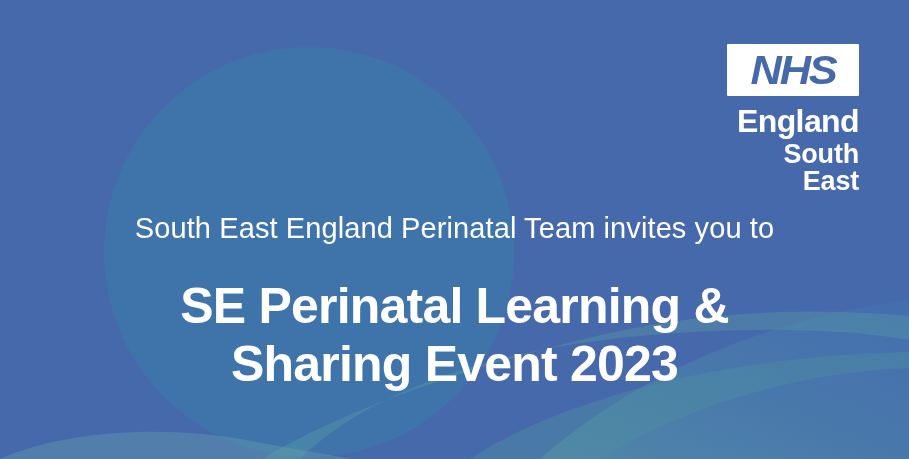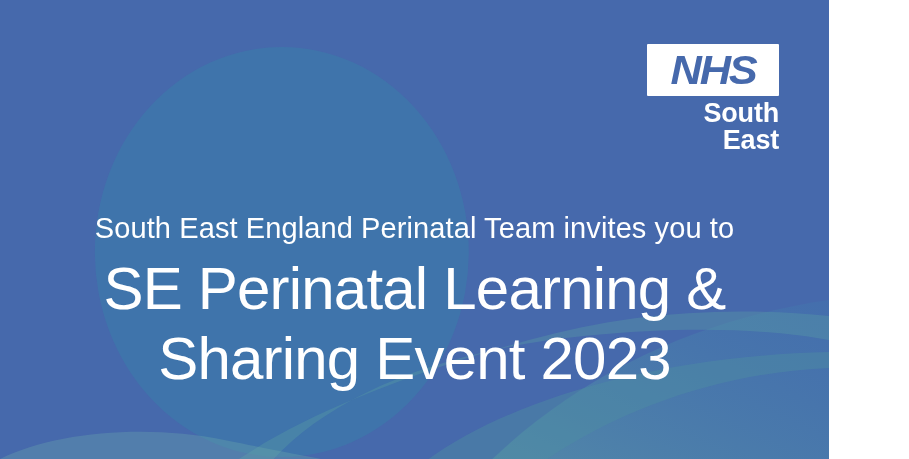--- a/index.html
+++ b/index.html
@@ -2,21 +2,21 @@
 <html><head>
 <meta charset="utf-8">
 <style>
   html, body {
     margin: 0;
     padding: 0;
     background: #ffffff;
   }
   #poster {
     position: relative;
-    width: 829px;
+    width: 909px;
     height: 459px;
     overflow: hidden;
     background: #4669ac;
     font-family: "Liberation Sans", sans-serif;
     -webkit-font-smoothing: antialiased;
   }
 
   
   .bg-layer {
     position: absolute;
@@ -96,23 +96,23 @@
   .kicker {
     display: block;
     font-size: 29px;
     font-weight: 400;
     line-height: 1.15;
     letter-spacing: 0.1px;
     color: #ffffff;
   }
   .headline {
     display: block;
-    margin-top: 9px;
-    font-size: 60px;
-    font-weight: 400;
+    margin-top: 32px;
+    font-size: 50px;
+    font-weight: 700;
     line-height: 1.16;
     letter-spacing: -0.8px;
     color: #ffffff;
   }
   .headline .hl-line {
     display: block;
   }
 </style>
 </head>
 <body>
@@ -145,20 +145,21 @@
       <path d="M300,459 C360,400 470,352 640,336 C760,325 850,330 909,340 L909,316 C800,306 690,312 580,340 C430,378 330,418 262,459 Z" fill="#5ba0a5" opacity="0.34"></path>
 
       <path d="M0,459 C60,432 160,424 246,440 C300,450 330,455 352,459 Z" fill="#6fb0ad" opacity="0.30"></path>
     </g>
   </svg>
 
   <div class="nhs-logo">
     <span class="nhs-box">
       <span class="nhs-box-text">NHS</span>
     </span>
+    <span class="nhs-england">England</span>
     <span class="nhs-region">South East</span>
   </div>
 
   <div class="text-block">
     <span class="kicker">South East England Perinatal Team invites you to</span>
     <span class="headline">
       <span class="hl-line">SE Perinatal Learning &amp;</span>
       <span class="hl-line">Sharing Event 2023</span>
     </span>
   </div>

